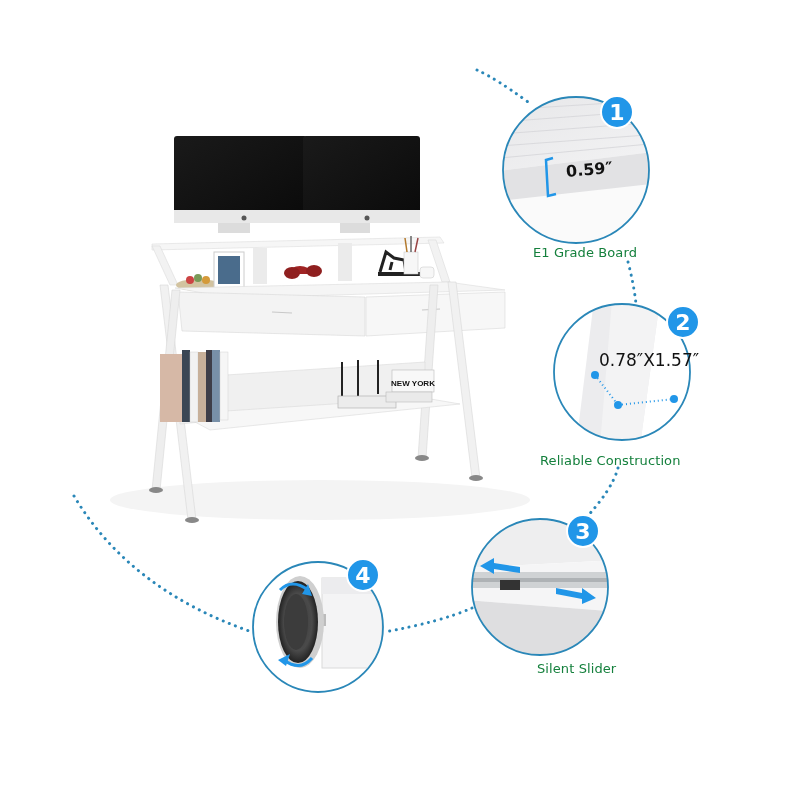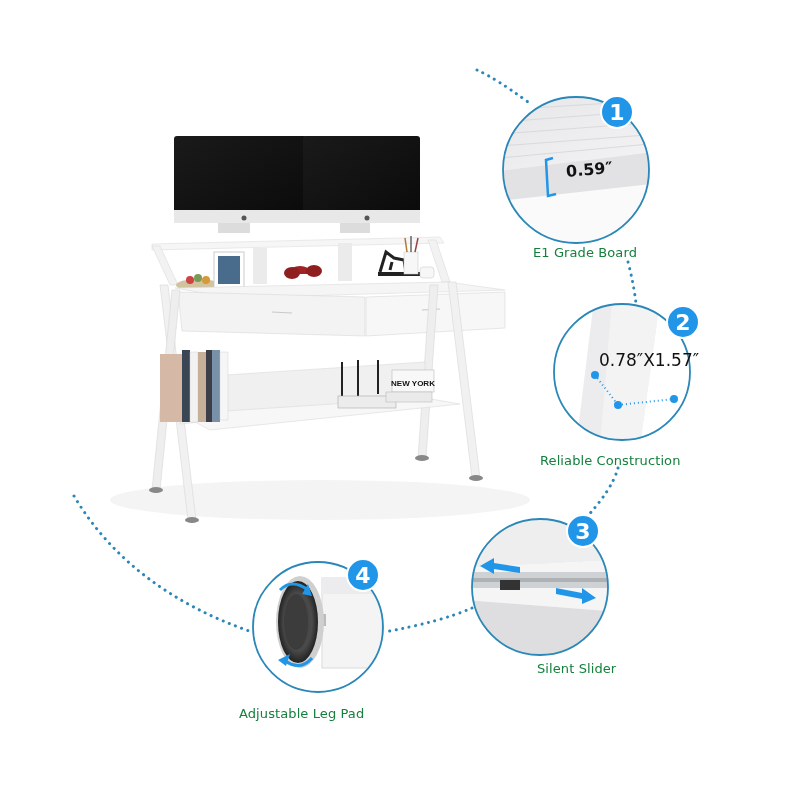--- a/index.html
+++ b/index.html
@@ -220,14 +220,13 @@
   <div class="badge" style="left:666px;top:305px;">2</div>
   <div class="badge" style="left:566px;top:514px;">3</div>
   <div class="badge" style="left:346px;top:558px;">4</div>
 
   <div class="dim bold" style="left:566px;top:160px;transform:rotate(-5deg);">0.59″</div>
   <div class="dim" style="left:599px;top:350px;">0.78″X1.57″</div>
 
   <div class="label" style="left:533px;top:245px;">E1 Grade Board</div>
   <div class="label" style="left:540px;top:453px;">Reliable Construction</div>
   <div class="label" style="left:489px;top:661px;margin-left:48px;">Silent Slider</div>
-  <div class="label" style="left:239px;top:706px;">Adjustable Leg Pad</div>
 </div>
 
 </body></html>

